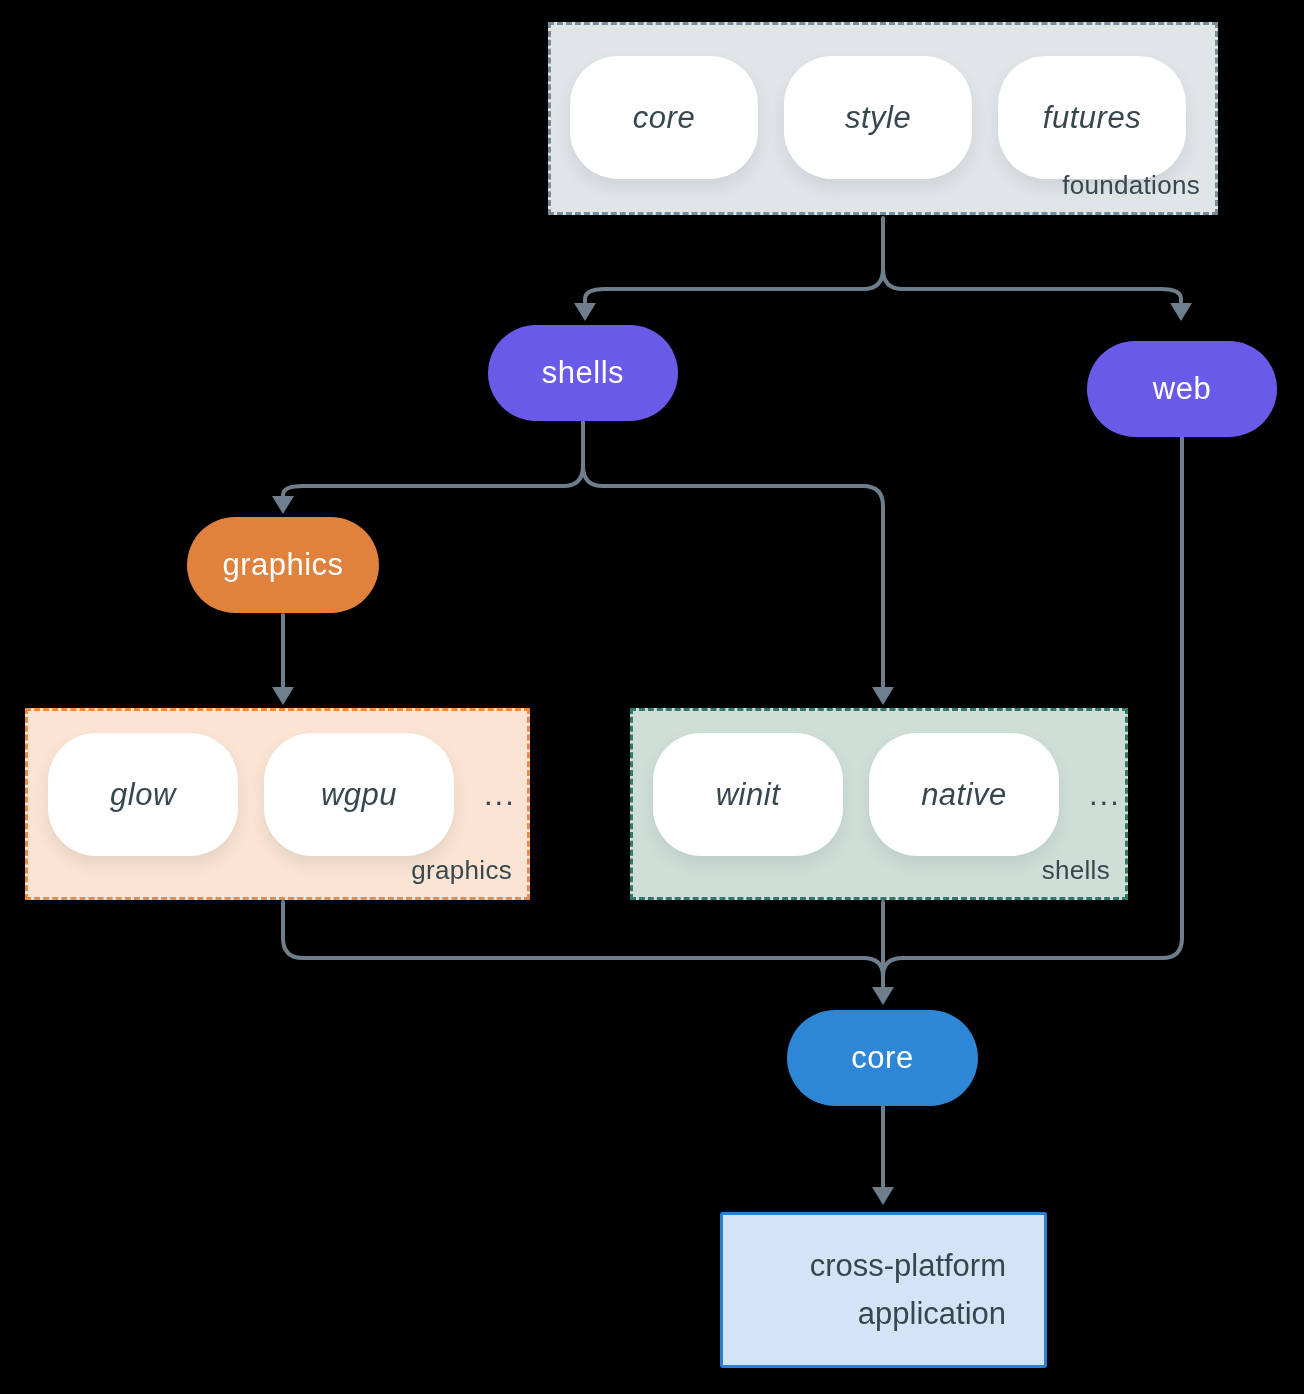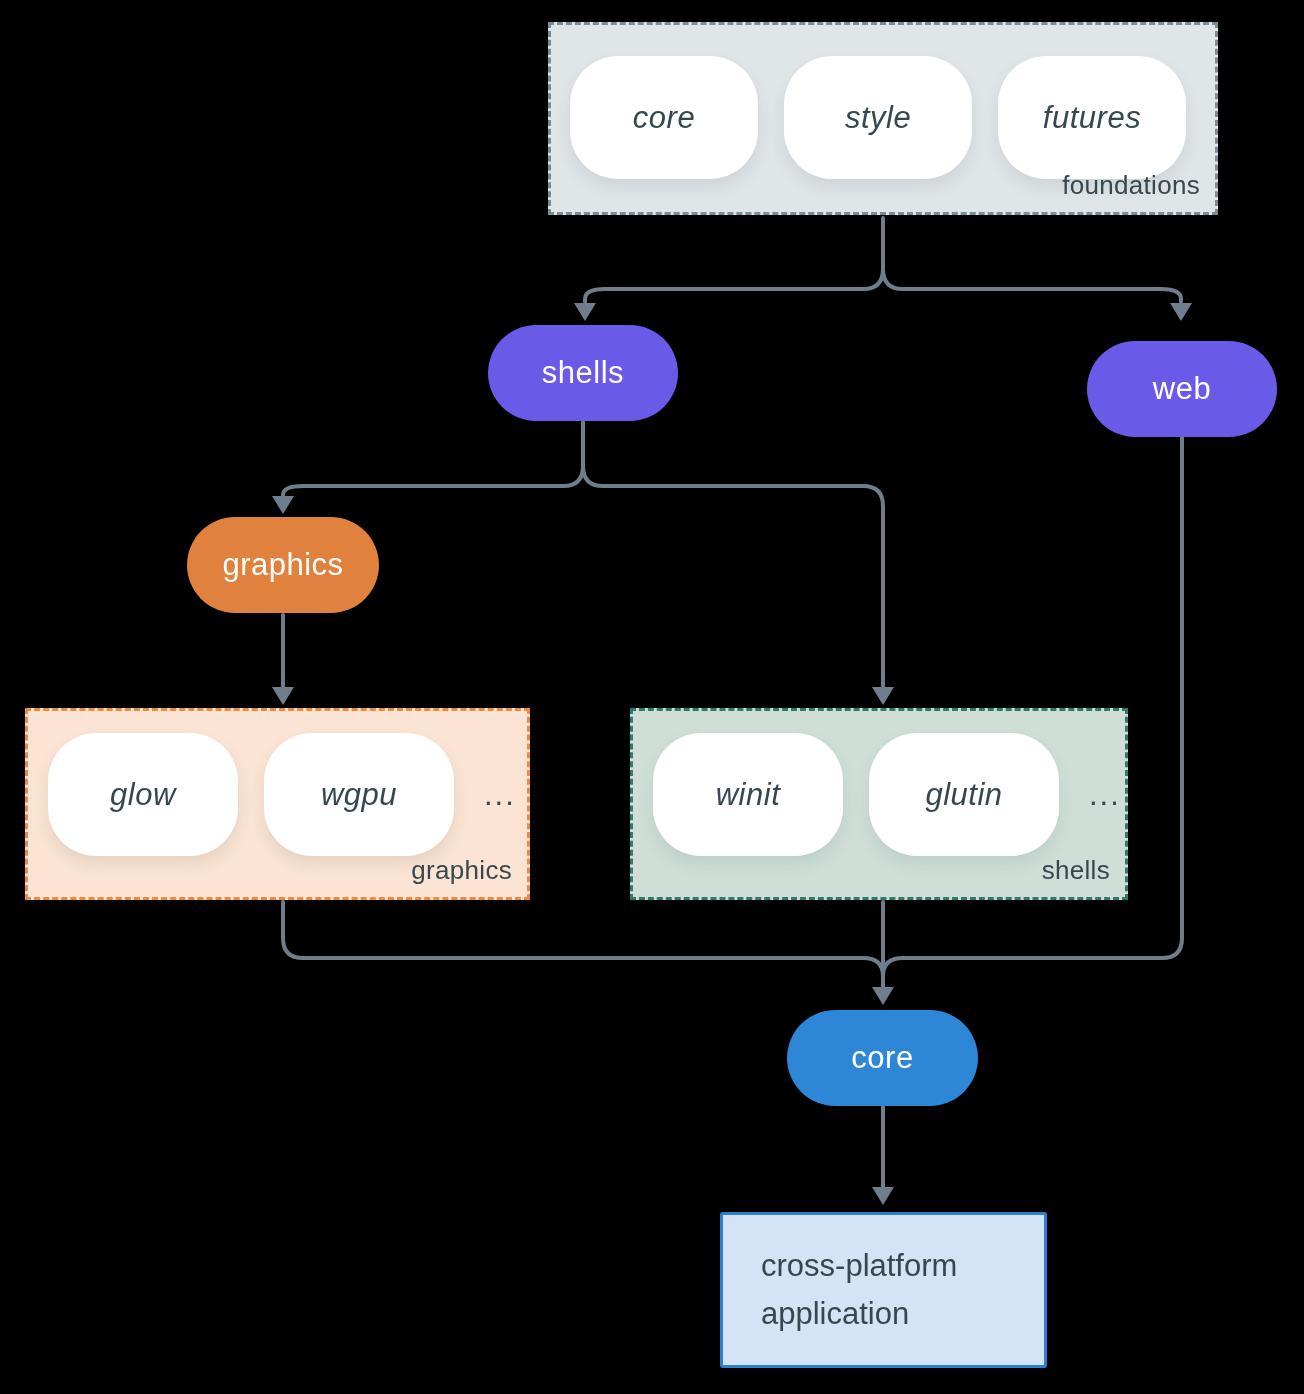--- a/index.html
+++ b/index.html
@@ -36,21 +36,21 @@
 
   .node{position:absolute;height:96px;border-radius:48px;display:flex;align-items:center;
     justify-content:center;font-size:31px;color:var(--text-light,#fff);letter-spacing:.5px;}
   .native{left:488px;top:325px;width:190px;background:var(--purple,#6a5ae8);}
   .web{left:1087px;top:341px;width:190px;background:var(--purple,#6a5ae8);}
   .graphics{left:187px;top:517px;width:192px;background:var(--orange,#e0813d);}
   .iced{left:787px;top:1010px;width:191px;background:var(--blue,#2e87d6);}
 
   .app-box{position:absolute;left:720px;top:1212px;width:327px;height:156px;box-sizing:border-box;
     background:var(--app-fill,#d4e4f7);border:3px solid var(--app-border,#2f7fd0);border-radius:3px;
-    display:flex;align-items:center;justify-content:center;text-align:left;
+    display:flex;align-items:center;justify-content:center;text-align:right;
     font-size:31px;line-height:1.55;color:var(--text-dark,#37474f);padding:12px 38px;}
 </style>
 </head>
 <body>
 
 <div class="canvas">
 
   <svg class="conn-svg" viewBox="0 0 1304 1394" xmlns="http://www.w3.org/2000/svg">
     <path class="conn" d="M883 218 L883 269 Q883 289 863 289 L605 289 Q585 289 585 299 L585 302"></path>
     <path class="conn" d="M883 269 Q883 289 903 289 L1161 289 Q1181 289 1181 299 L1181 302"></path>
@@ -92,21 +92,21 @@
       <div class="pill white">glow</div>
       <div class="pill white">wgpu</div>
       <div class="dots">...</div>
     </div>
     <div class="group-label">graphics</div>
   </div>
 
   <div class="groupbox shells">
     <div class="pill-row">
       <div class="pill white">winit</div>
-      <div class="pill white">glutin</div>
+      <div class="pill white">native</div>
       <div class="dots">...</div>
     </div>
     <div class="group-label">shells</div>
   </div>
 
   <div class="node iced">core</div>
 
   <div class="app-box">cross-platform application</div>
 
 </div>

